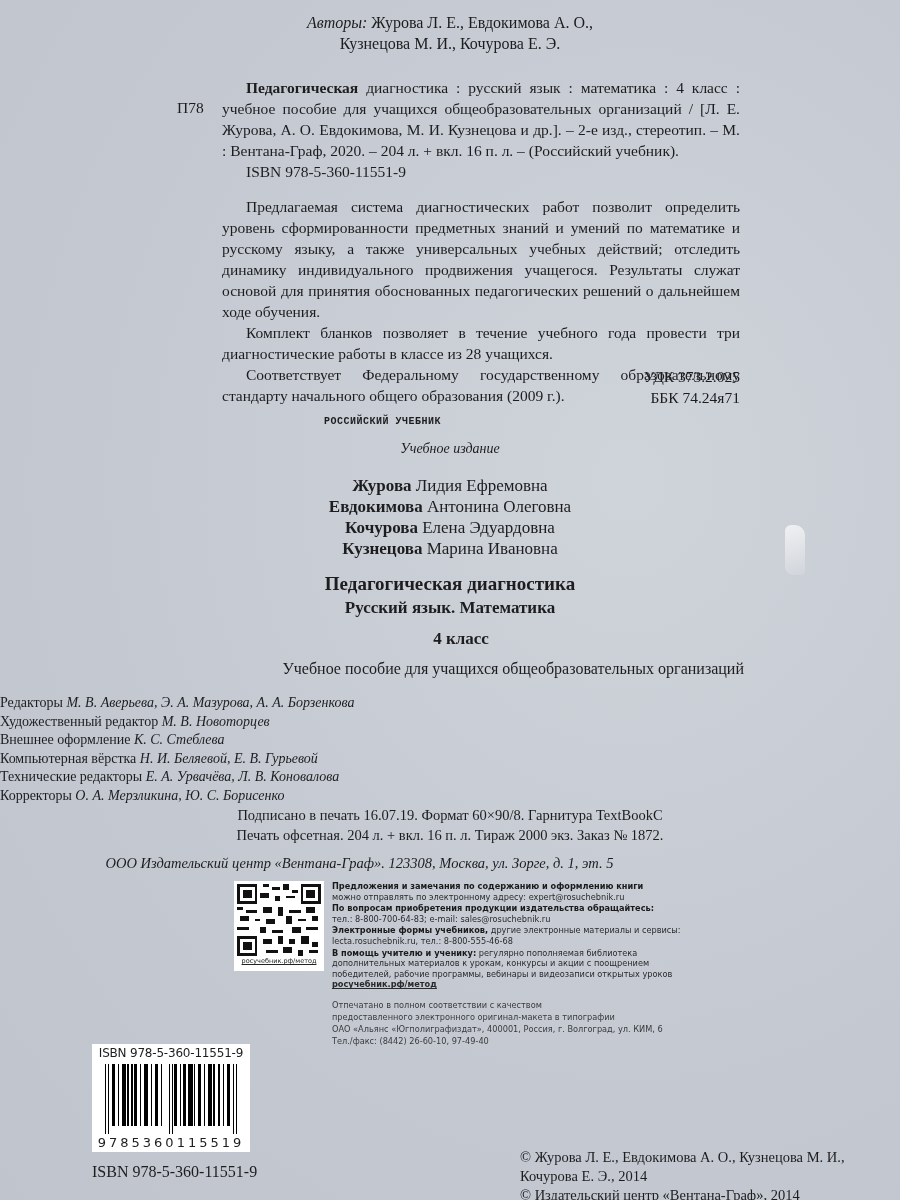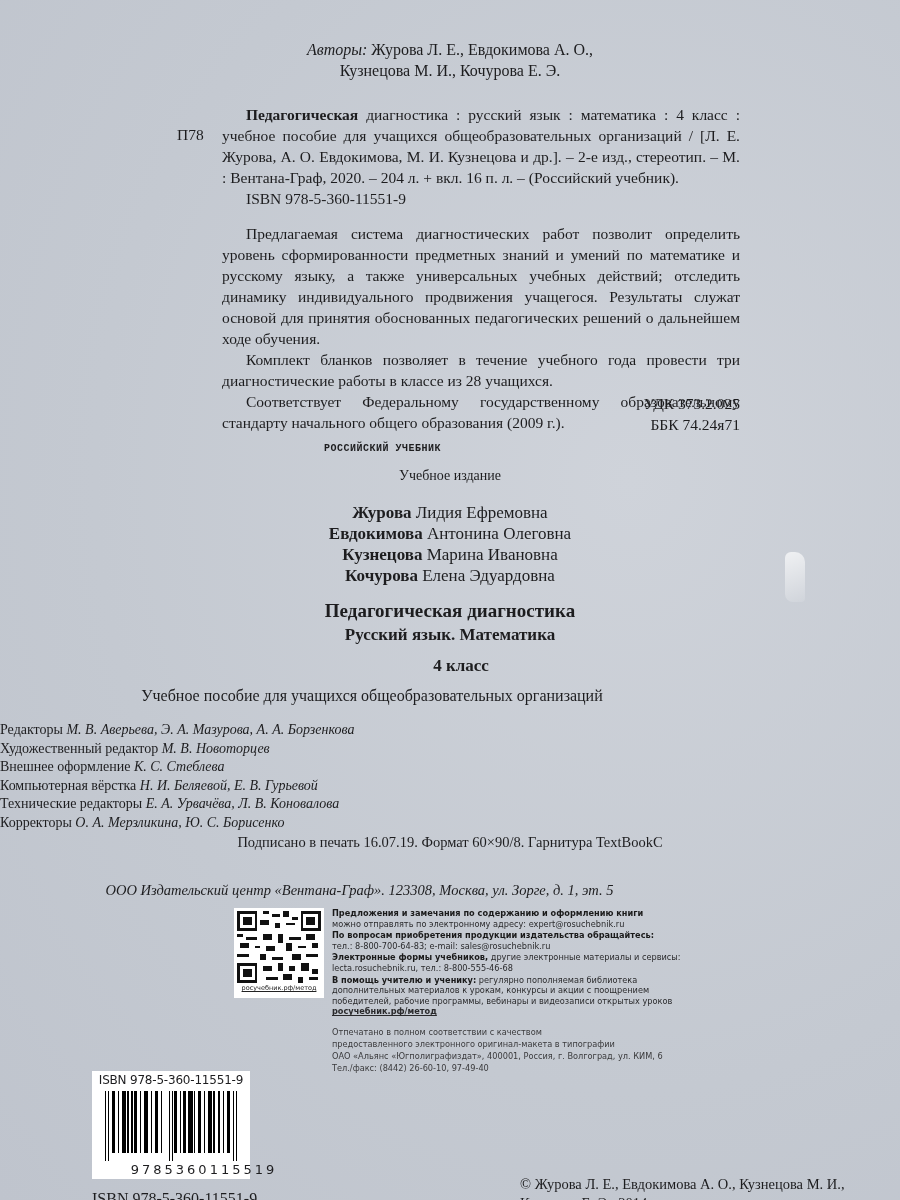--- a/index.html
+++ b/index.html
@@ -4,55 +4,55 @@
   <style>
     html, body { margin: 0; padding: 0; }
     body {
       width: 900px; height: 1200px; overflow: hidden;
       background: #c6cbd3;
       background-image: radial-gradient(ellipse at 70% 40%, #cfd3da 0%, #c4c9d1 60%, #bfc4cd 100%);
       font-family: "Liberation Serif", "DejaVu Serif", serif;
       color: #1d1d1f;
       position: relative;
     }
-    .abs { position: absolute; margin-top: 27px; }
+    .abs { position: absolute; }
     .authors-top { left: 0; width: 900px; top: 12px; text-align: center; font-size: 16px; line-height: 21px; }
     .authors-top i { font-style: italic; }
     .p78 { left: 177px; top: 99px; font-size: 15.5px; }
     .bib { left: 222px; top: 77px; width: 518px; font-size: 15.5px; line-height: 21px; text-align: justify; }
     .bib .ind { text-indent: 24px; }
     .bib p { margin: 0; }
     .isbn-line { padding-left: 24px; }
     .annot { left: 222px; top: 196px; width: 518px; font-size: 15.5px; line-height: 21px; text-align: justify; }
     .annot p { margin: 0; text-indent: 24px; }
     .udk { right: 160px; top: 366px; font-size: 15.5px; line-height: 21px; text-align: right; }
     .series { left: 0; width: 765px; top: 416px; text-align: center; font-family: Liberation Mono, monospace; font-weight: bold; font-size: 10px; letter-spacing: 0.5px; }
-    .edition { left: 0; width: 900px; top: 441px; text-align: center; font-size: 14px; }
+    .edition { left: 0; width: 900px; top: 441px; text-align: center; font-style: italic; font-size: 14px; }
     .authors-full { left: 0; width: 900px; top: 475px; text-align: center; font-size: 17px; line-height: 21px; }
     .authors-full b { font-weight: bold; }
     .title1 { left: 0; width: 900px; top: 573px; text-align: center; font-weight: bold; font-size: 19px; }
     .title2 { left: 0; width: 900px; top: 598px; text-align: center; font-weight: bold; font-size: 17px; }
     .title3 { left: 0; width: 900px; top: 629px; text-align: center; font-weight: bold; font-size: 17px; padding-left: 11px; }
-    .subtitle { left: 0; width: 744px; top: 660px; text-align: center; font-size: 16px; }
+    .subtitle { left: 0; width: 744px; top: 660px; text-align: right; font-size: 16px; }
     .credits { left: 0; width: 900px; top: 694px; text-align: left; font-size: 14px; line-height: 18.5px; }
     .credits i { font-style: italic; }
     .print { left: 0; width: 900px; top: 805px; text-align: center; font-size: 14.5px; line-height: 20px; }
     .publisher { left: 0; width: 719px; top: 855px; text-align: center; font-size: 14.5px; font-style: italic; }
     .qr { left: 234px; top: 881px; width: 90px; height: 90px; background: #fff; padding: 3px; box-sizing: border-box; }
     .qr svg { width: 84px; height: 72px; display: block; }
     .qr-caption { font-family: "DejaVu Sans", sans-serif; font-size: 6.5px; text-align: center; text-decoration: underline; margin-top: 1px; color: #222; }
     .info { left: 332px; top: 881px; width: 370px; font-family: "DejaVu Sans", "Liberation Sans", sans-serif; font-size: 8.2px; line-height: 10.6px; color: #2a2a2c; }
     .info p { margin: 0 0 1px 0; }
     .info b { font-weight: bold; color: #1a1a1a; }
     .info u { text-decoration: underline; font-weight: bold; }
     .printer { left: 332px; top: 999px; width: 380px; font-family: "DejaVu Sans", "Liberation Sans", sans-serif; font-size: 8.2px; line-height: 12px; color: #3a3a3c; }
     .barcode { left: 92px; top: 1044px; width: 158px; height: 108px; background: #fff; }
     .bc-top { position: absolute; top: 2px; left: 0; width: 158px; text-align: center; font-family: "DejaVu Sans", sans-serif; font-size: 12px; letter-spacing: -0.2px; }
     .bc-bars { position: absolute; top: 20px; left: 13px; width: 132px; height: 70px; }
-    .bc-digits { position: absolute; bottom: 2px; left: 0; width: 158px; text-align: center; font-family: "DejaVu Sans", sans-serif; font-size: 13px; letter-spacing: 3px; padding-left: 33px; }
+    .bc-digits { position: absolute; bottom: 2px; left: 0; width: 158px; text-align: center; font-family: "DejaVu Sans", sans-serif; font-size: 13px; letter-spacing: 3px; }
     .isbn-bottom { left: 92px; top: 1163px; font-size: 16px; }
     .copyright { left: 520px; top: 1148px; font-size: 14.5px; line-height: 19px; }
     .wrap-glare { left: 785px; top: 525px; width: 20px; height: 50px; background: linear-gradient(160deg, rgba(255,255,255,0.7), rgba(255,255,255,0.1)); border-radius: 6px 10px 4px 8px; }
   </style>
 </head>
 <body>
 
 <div class="abs authors-top">
   <div><i>Авторы:</i> <span>Журова Л. Е., Евдокимова А. О.,</span></div>
   <div>Кузнецова М. И., Кочурова Е. Э.</div>
@@ -75,40 +75,41 @@
   <div>УДК 373.2.025</div>
   <div>ББК 74.24я71</div>
 </div>
 
 <div class="abs series">РОССИЙСКИЙ УЧЕБНИК</div>
 <div class="abs edition">Учебное издание</div>
 
 <div class="abs authors-full">
   <div><b>Журова</b> <span>Лидия Ефремовна</span></div>
   <div><b>Евдокимова</b> <span>Антонина Олеговна</span></div>
+  <div><b>Кочурова</b> <span>Елена Эдуардовна</span></div>
   <div><b>Кузнецова</b> <span>Марина Ивановна</span></div>
-  <div><b>Кочурова</b> <span>Елена Эдуардовна</span></div>
 </div>
 
 <div class="abs title1">Педагогическая диагностика</div>
 <div class="abs title2">Русский язык. Математика</div>
 <div class="abs title3">4 класс</div>
 <div class="abs subtitle">Учебное пособие для учащихся общеобразовательных организаций</div>
 
 <div class="abs credits">
   <div><span>Редакторы </span><i>М. В. Аверьева, Э. А. Мазурова, А. А. Борзенкова</i></div>
   <div><span>Художественный редактор </span><i>М. В. Новоторцев</i></div>
   <div><span>Внешнее оформление </span><i>К. С. Стеблева</i></div>
   <div><span>Компьютерная вёрстка </span><i>Н. И. Беляевой, Е. В. Гурьевой</i></div>
   <div><span>Технические редакторы </span><i>Е. А. Урвачёва, Л. В. Коновалова</i></div>
   <div><span>Корректоры </span><i>О. А. Мерзликина, Ю. С. Борисенко</i></div>
 </div>
 
 <div class="abs print">
   <div>Подписано в печать 16.07.19. Формат 60×90/8. Гарнитура TextBookC</div>
+  <div>Печать офсетная. 204 л. + вкл. 16 п. л. Тираж 2000 экз. Заказ № 1872.</div>
 </div>
 <div class="abs publisher">ООО Издательский центр «Вентана-Граф». 123308, Москва, ул. Зорге, д. 1, эт. 5</div>
 
 <div class="abs qr">
   <svg viewBox="0 0 29 25" shape-rendering="crispEdges">
     <rect x="0" y="0" width="7" height="7" fill="#111"></rect>
       <rect x="1" y="1" width="5" height="5" fill="#fff"></rect>
       <rect x="2" y="2" width="3" height="3" fill="#111"></rect>
     <rect x="22" y="0" width="7" height="7" fill="#111"></rect>
       <rect x="23" y="1" width="5" height="5" fill="#fff"></rect>

